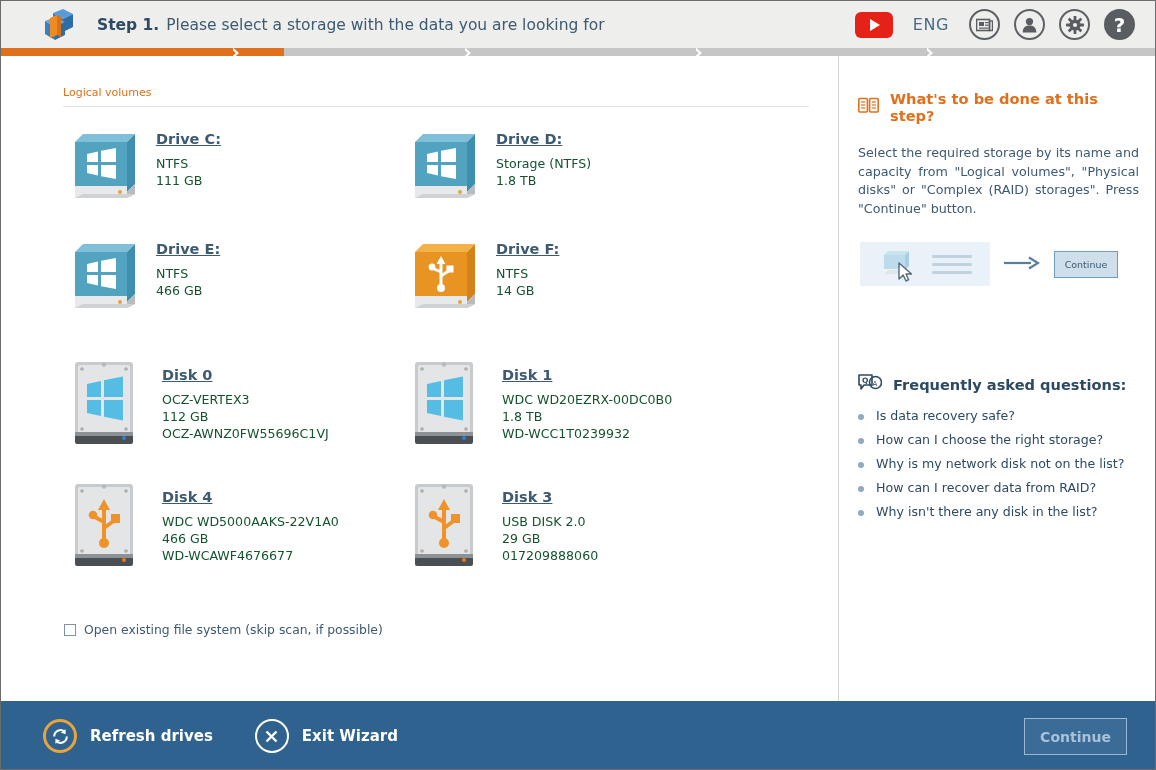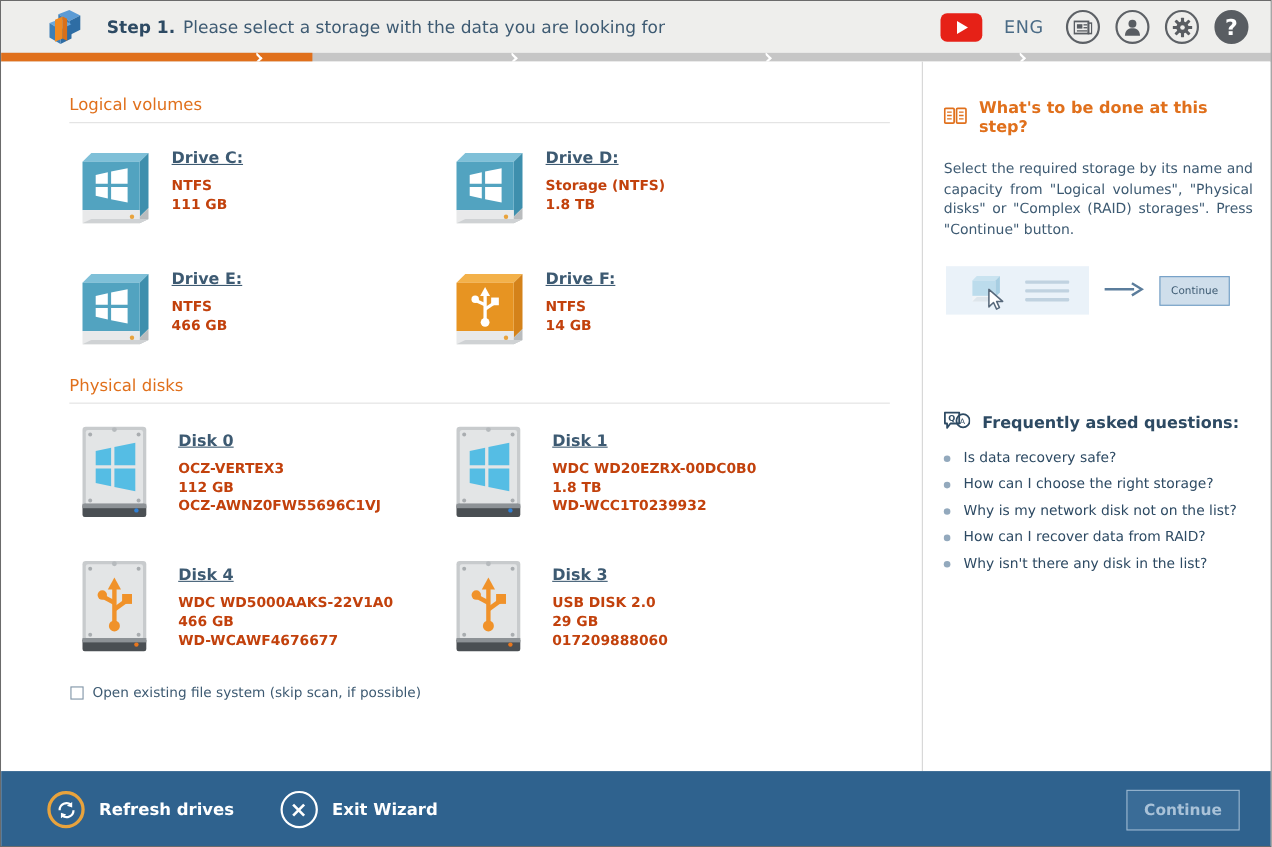--- a/index.html
+++ b/index.html
@@ -97,38 +97,38 @@
     box-sizing:border-box;border-right:1px solid #d4d4d4;
   }
   .right-pane{
     position:absolute;left:839px;top:0;width:317px;height:671px;
   }
 
   .sect{
     position:absolute;left:62px;width:746px;
   }
   .sect-title{
-    font-size:15px;color:#e0701c;padding-bottom:7px;
+    font-size:11px;color:#e0701c;padding-bottom:7px;
     border-bottom:1px solid #e2e2e2;
     font-family:"DejaVu Sans",sans-serif;
   }
   .grid{
     display:flex;flex-wrap:wrap;margin-top:14px;
   }
   .item{
     width:340px;display:flex;align-items:flex-start;
     margin-bottom:12px;cursor:pointer;padding:3px 4px;box-sizing:border-box;
   }
   .item .icon{flex:none;margin-right:17px;}
   .item .txt{padding-top:7px;}
   .item .name{
     font-size:14.5px;font-weight:bold;color:#3d5a72;margin-bottom:8px;text-decoration:underline;
   }
   .item .meta{
-    font-size:12.6px;color:#c2410c;line-height:17px;font-weight:bold;
+    font-size:12.6px;color:#14532d;line-height:17px;
   }
   .vol-row .item{height:98px;}
   .disk-row .item{height:110px;}
   .disk-row .item .txt{padding-top:9px;}
 
   
   .chk-line{
     position:absolute;left:63px;top:566px;
     display:flex;align-items:center;gap:8px;cursor:pointer;
   }
@@ -393,21 +393,20 @@
               <div class="name">Drive F:</div>
               <div class="meta">NTFS</div>
               <div class="meta">14 GB</div>
             </div>
           </div>
 
         </div>
       </div>
 
       <div class="sect" style="top:285px;">
-        <div class="sect-title">Physical disks</div>
         <div class="grid disk-row">
 
           <div class="item">
             <div class="icon">
               <svg width="78" height="90" viewBox="0 0 78 90">
                 <rect x="8" y="4" width="58" height="74" rx="3" fill="#c8cbcd"></rect>
                 <rect x="11" y="7" width="52" height="68" rx="2" fill="#e3e5e6"></rect>
                 <rect x="8" y="74" width="58" height="12" rx="2" fill="#4a4f53"></rect>
                 <rect x="8" y="74" width="58" height="4" fill="#8d9296"></rect>
                 <circle cx="15" cy="11" r="1.8" fill="#a9adb0"></circle>

